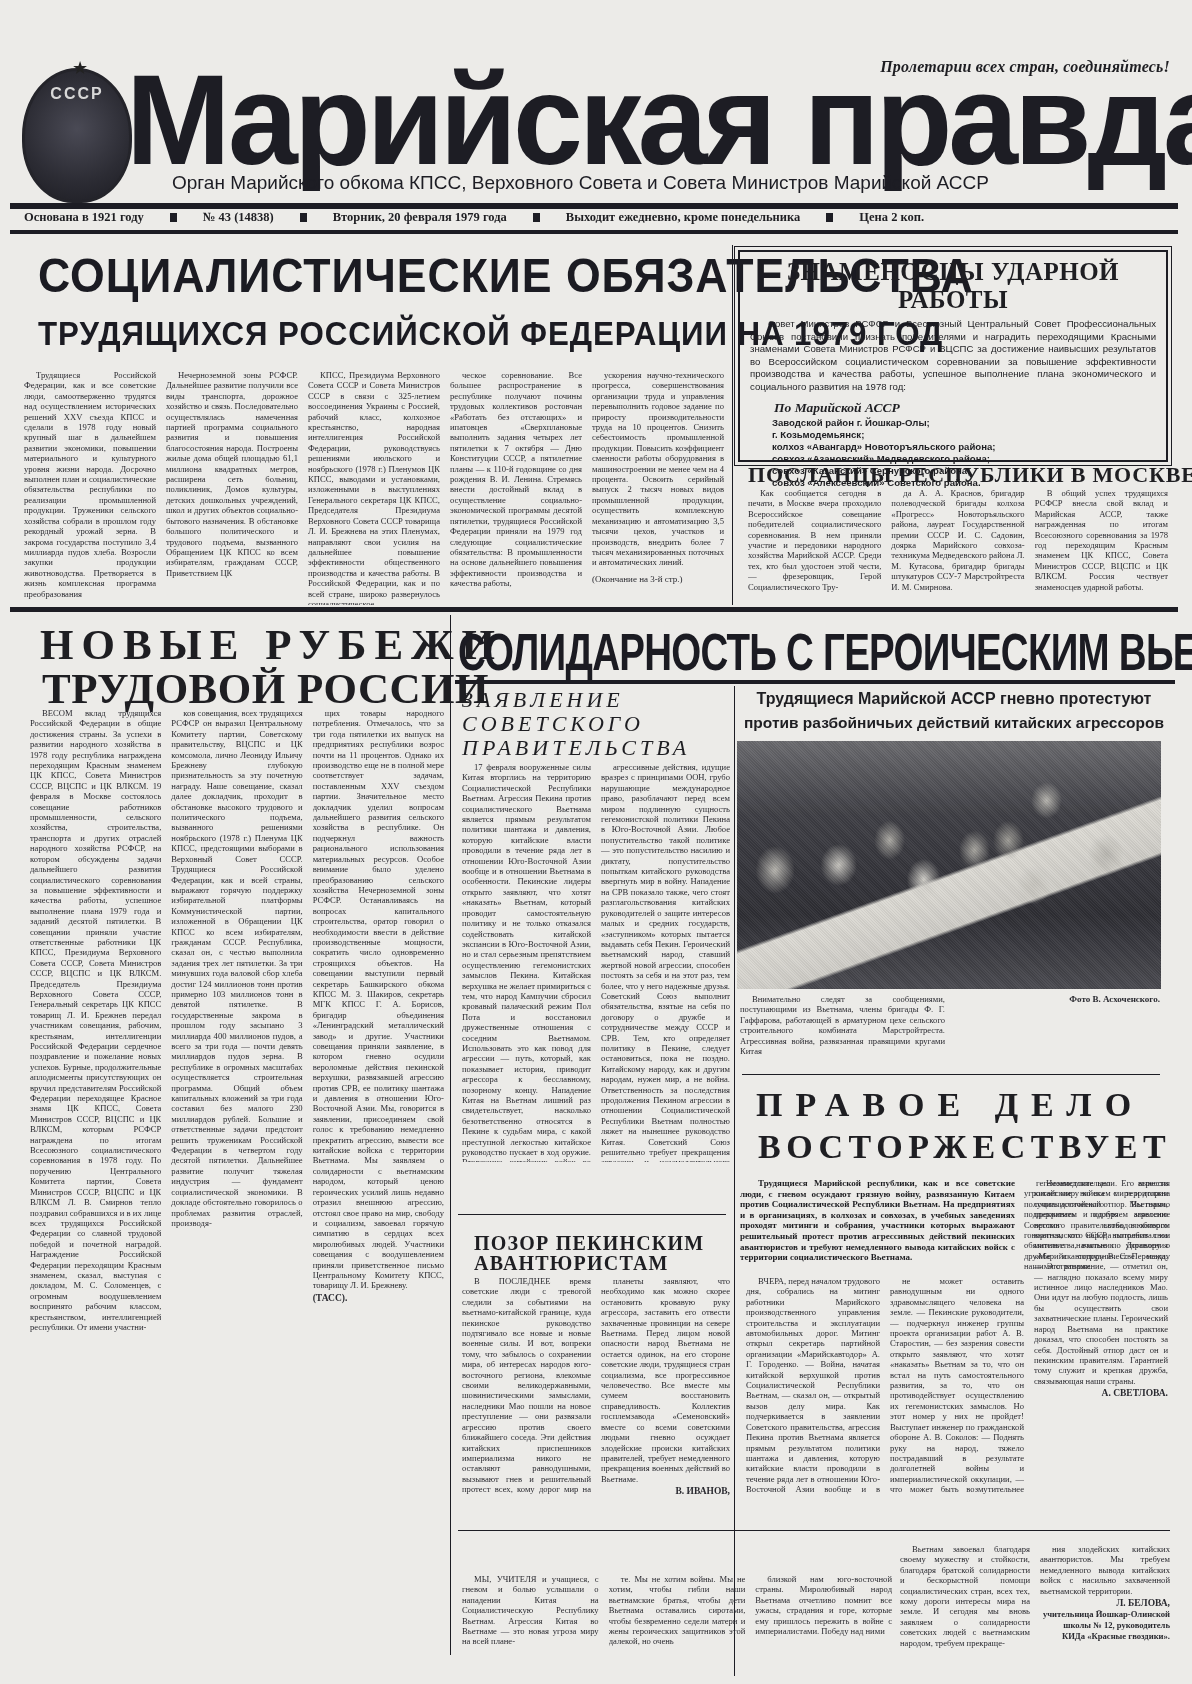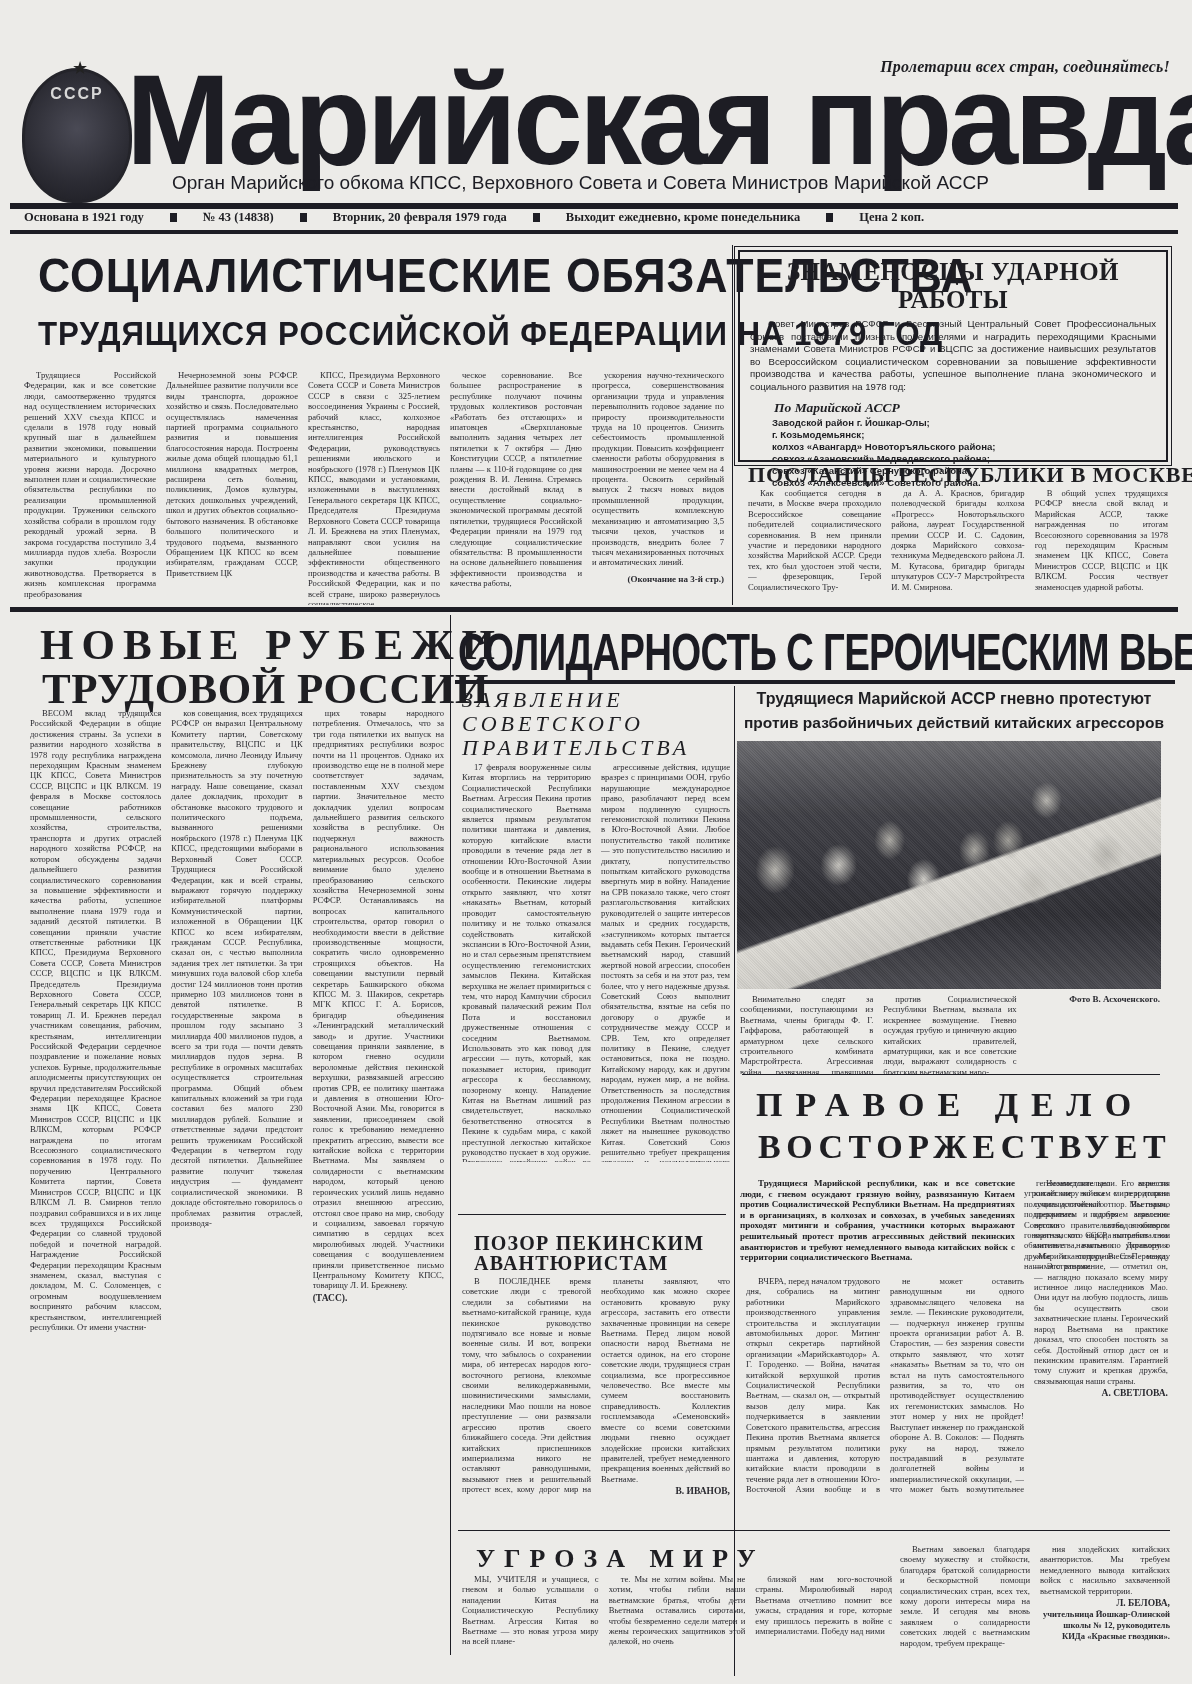--- a/index.html
+++ b/index.html
@@ -66,21 +66,21 @@
   .h-pravoe { left: 756px; top: 1086px; font-family: "Liberation Serif", serif; font-weight: bold; font-size: 34px; letter-spacing: 13px; white-space: nowrap; }
   .h-pravoe2 { left: 758px; top: 1128px; font-family: "Liberation Serif", serif; font-weight: bold; font-size: 34px; letter-spacing: 5.5px; white-space: nowrap; }
   .lead-bold { font-weight: bold; font-size: 9px; line-height: 10.6px; text-indent: 18px; text-align: justify; }
 
   .h-pozor { left: 474px; top: 1233px; font-family: "Liberation Serif", serif; font-weight: bold; font-size: 20px; line-height: 20px; letter-spacing: 1.2px; white-space: nowrap; }
   .h-ugroza { left: 476px; top: 1544px; font-family: "Liberation Serif", serif; font-weight: bold; font-size: 26px; letter-spacing: 9px; white-space: nowrap; }
 
   .sig { text-align: right; font-weight: bold; font-size: 9.5px; line-height: 11px; }
   .sig .pos { font-weight: bold; font-size: 8.6px; text-align: center; }
   .tass { text-align: left; font-weight: bold; font-size: 9.5px; }
-  .cont { text-align: right; font-weight: bold; font-size: 9px; margin-top: 6px; }
+  .cont { font-weight: normal; font-size: 9px; margin-top: 6px; }
   .credit { text-align: right; font-size: 9px; font-weight: bold; }
 </style>
 </head>
 <body>
 
 <div class="page">
 
   <div class="abs slogan">Пролетарии всех стран, соединяйтесь!</div>
   <div class="abs emblem">
     <span class="emblem-star">★</span>
@@ -188,23 +188,20 @@
   <div class="abs vrule" style="left:734px; top:686px; height:990px;"></div>
 
   <div class="abs h-protest1">Трудящиеся Марийской АССР гневно протестуют</div>
   <div class="abs h-protest2">против разбойничьих действий китайских агрессоров</div>
   <div class="abs photo"></div>
   <div class="abs cols" style="left:740px; top:994px; width:420px; height:80px;">
     <div class="col">
         <p>Внимательно следят за сообщениями, поступающими из Вьетнама, члены бригады Ф. Г. Гаффарова, работающей в арматурном цехе сельского строительного комбината Марстройтреста. Агрессивная война, развязанная правящими кругами Китая</p>
       </div>
     <div class="col">
-        <p>против Социалистической Республики Вьетнам, вызвала их искреннее возмущение. Гневно осуждая грубую и циничную акцию китайских правителей, арматурщики, как и все советские люди, выражают солидарность с братским вьетнамским наро-</p>
-      </div>
-    <div class="col">
       <div class="credit">Фото В. Асхоченского.</div>
     </div>
   </div>
 
   <div class="abs hrule" style="left:742px; top:1074px; width:418px;"></div>
 
   <div class="abs h-pravoe2">ВОСТОРЖЕСТВУЕТ</div>
   <div class="abs h-pravoe">ПРАВОЕ ДЕЛО</div>
 
   <div class="abs" style="left:740px; top:1178px; width:275px;">
@@ -238,21 +235,20 @@
     <div class="col">
       <p>планеты заявляют, что необходимо как можно скорее остановить кровавую руку агрессора, заставить его отвести захваченные провинции на севере Вьетнама. Перед лицом новой опасности народ Вьетнама не остается одинок, на его стороне советские люди, трудящиеся стран социализма, все прогрессивное человечество. Все вместе мы сумеем восстановить справедливость. Коллектив госплемзавода «Семеновский» вместе со всеми советскими людьми гневно осуждает злодейские происки китайских правителей, требует немедленного прекращения военных действий во Вьетнаме.</p>
       <div class="sig">
         <div>В. ИВАНОВ,</div>
 
       </div>
     </div>
   </div>
 
   <div class="abs hrule" style="left:458px; top:1530px; width:712px;"></div>
-  <div class="abs h-ugroza">УГРОЗА МИРУ</div>
   <div class="abs cols" style="left:462px; top:1574px; width:430px; height:80px;">
     <div class="col">
         <p>МЫ, УЧИТЕЛЯ и учащиеся, с гневом и болью услышали о нападении Китая на Социалистическую Республику Вьетнам. Агрессия Китая во Вьетнаме — это новая угроза миру на всей плане-</p>
       </div>
     <div class="col">
         <p>те. Мы не хотим войны. Мы не хотим, чтобы гибли наши вьетнамские братья, чтобы дети Вьетнама оставались сиротами, чтобы безвременно седели матери и жены героических защитников этой далекой, но очень</p>
       </div>
     <div class="col">
         <p>близкой нам юго-восточной страны. Миролюбивый народ Вьетнама отчетливо помнит все ужасы, страдания и горе, которые ему пришлось пережить в войне с империалистами. Победу над ними</p>
       </div>

